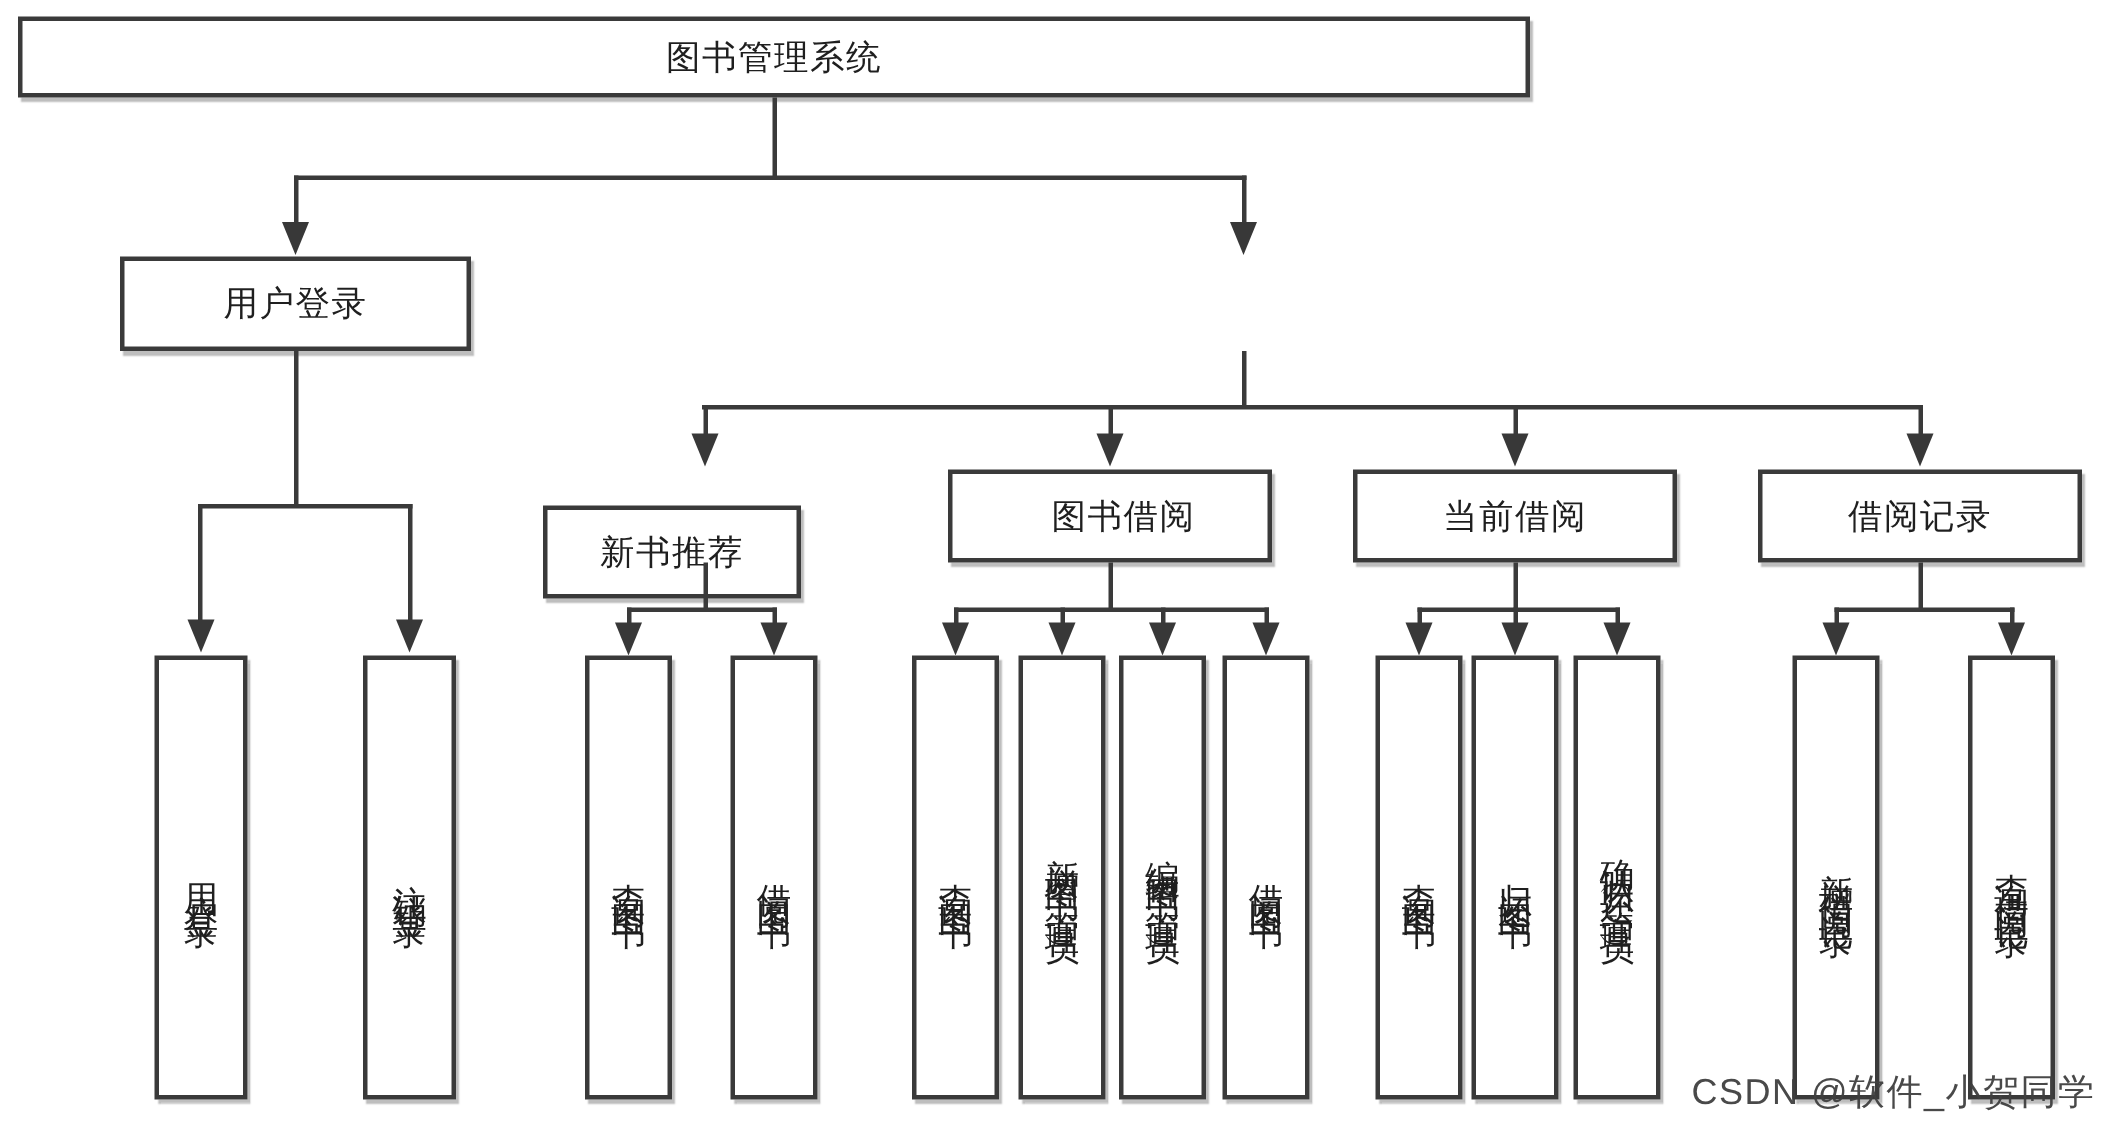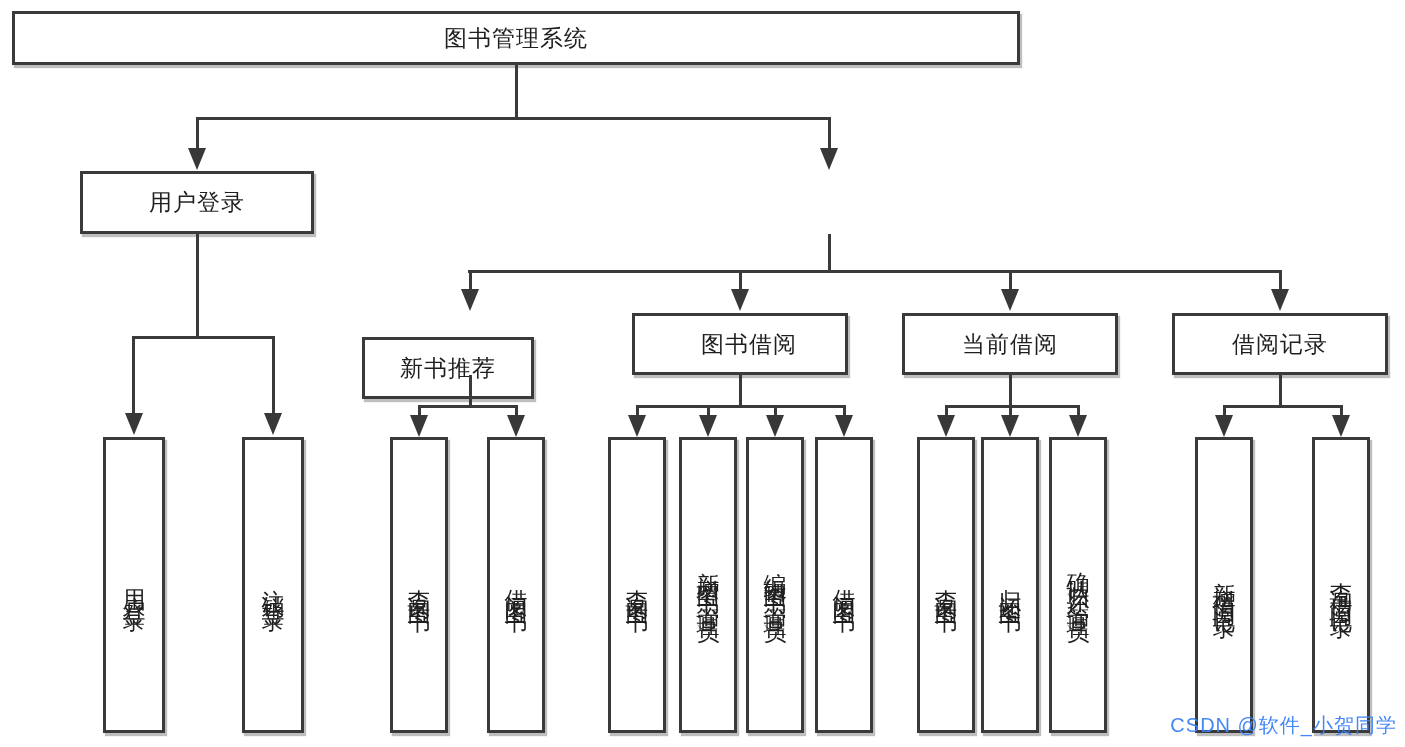--- a/index.html
+++ b/index.html
@@ -62,22 +62,22 @@
   }
   .vnode span {
     writing-mode: vertical-rl;
     letter-spacing: 7px;
     line-height: 1;
   }
   .watermark {
     position: absolute;
     right: 8px;
     top: 712px;
-    font-size: 20px;
-    color: #3b82f6;
+    font-size: 24px;
+    color: #404040;
     letter-spacing: 1px;
     opacity: 0.95;
     pointer-events: none;
   }
 </style>
 </head>
 <body>
 
 <div id="stage">
 

